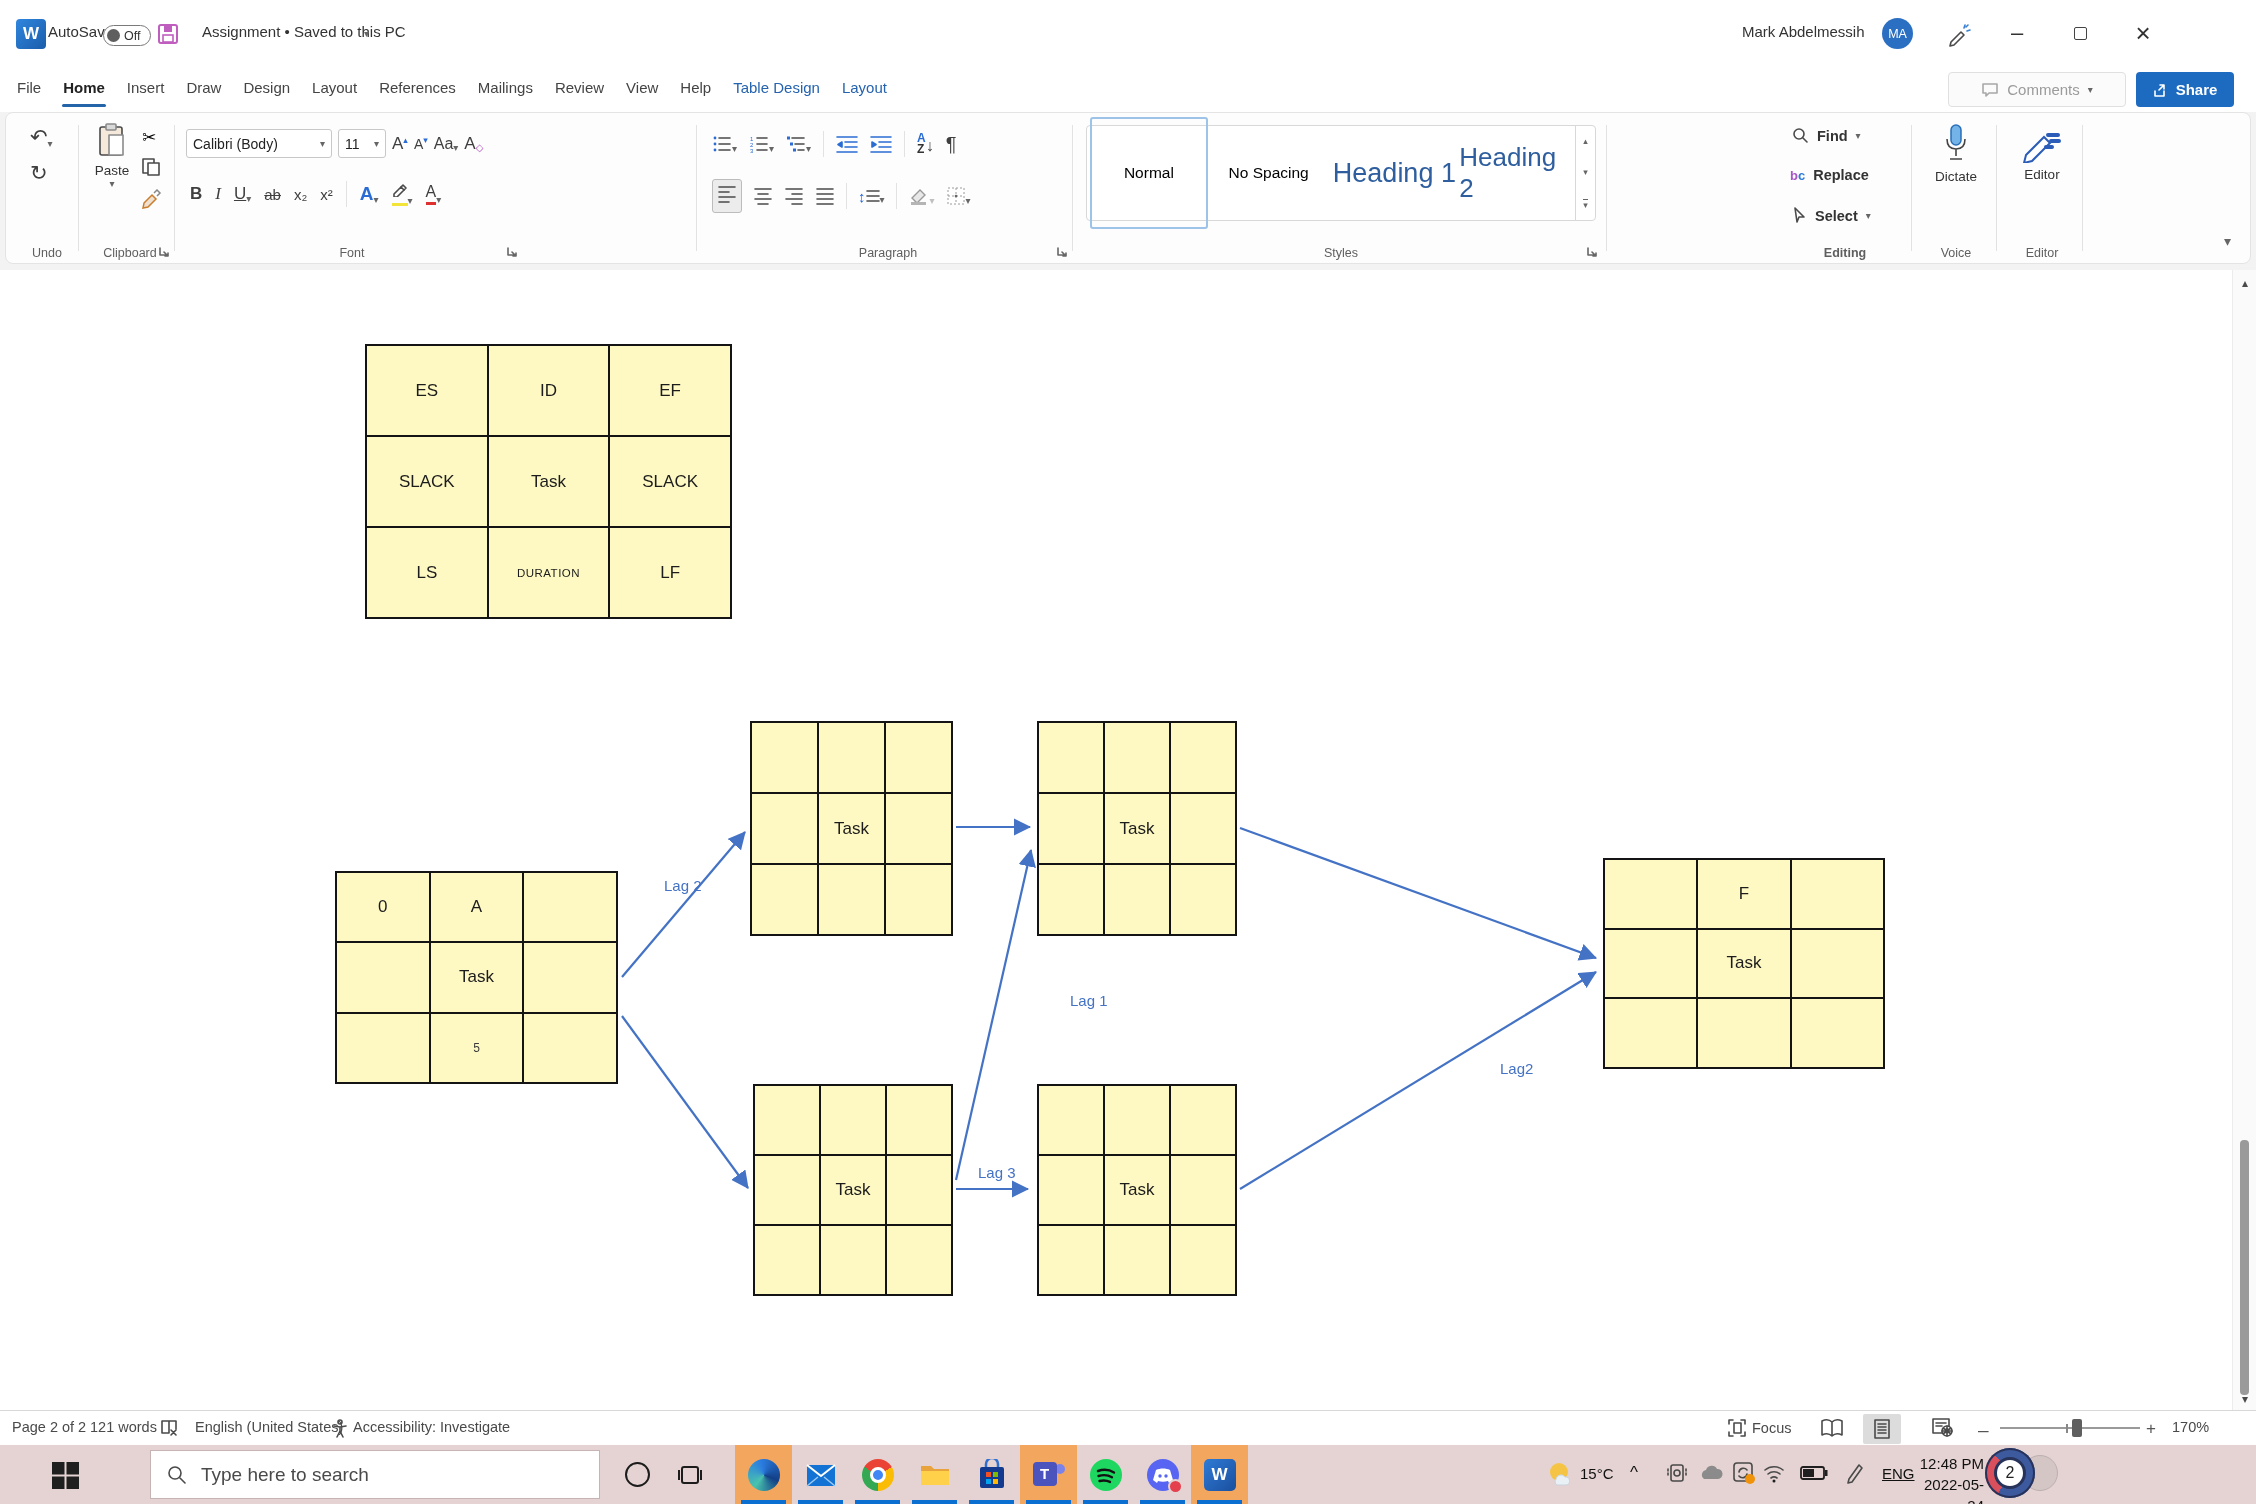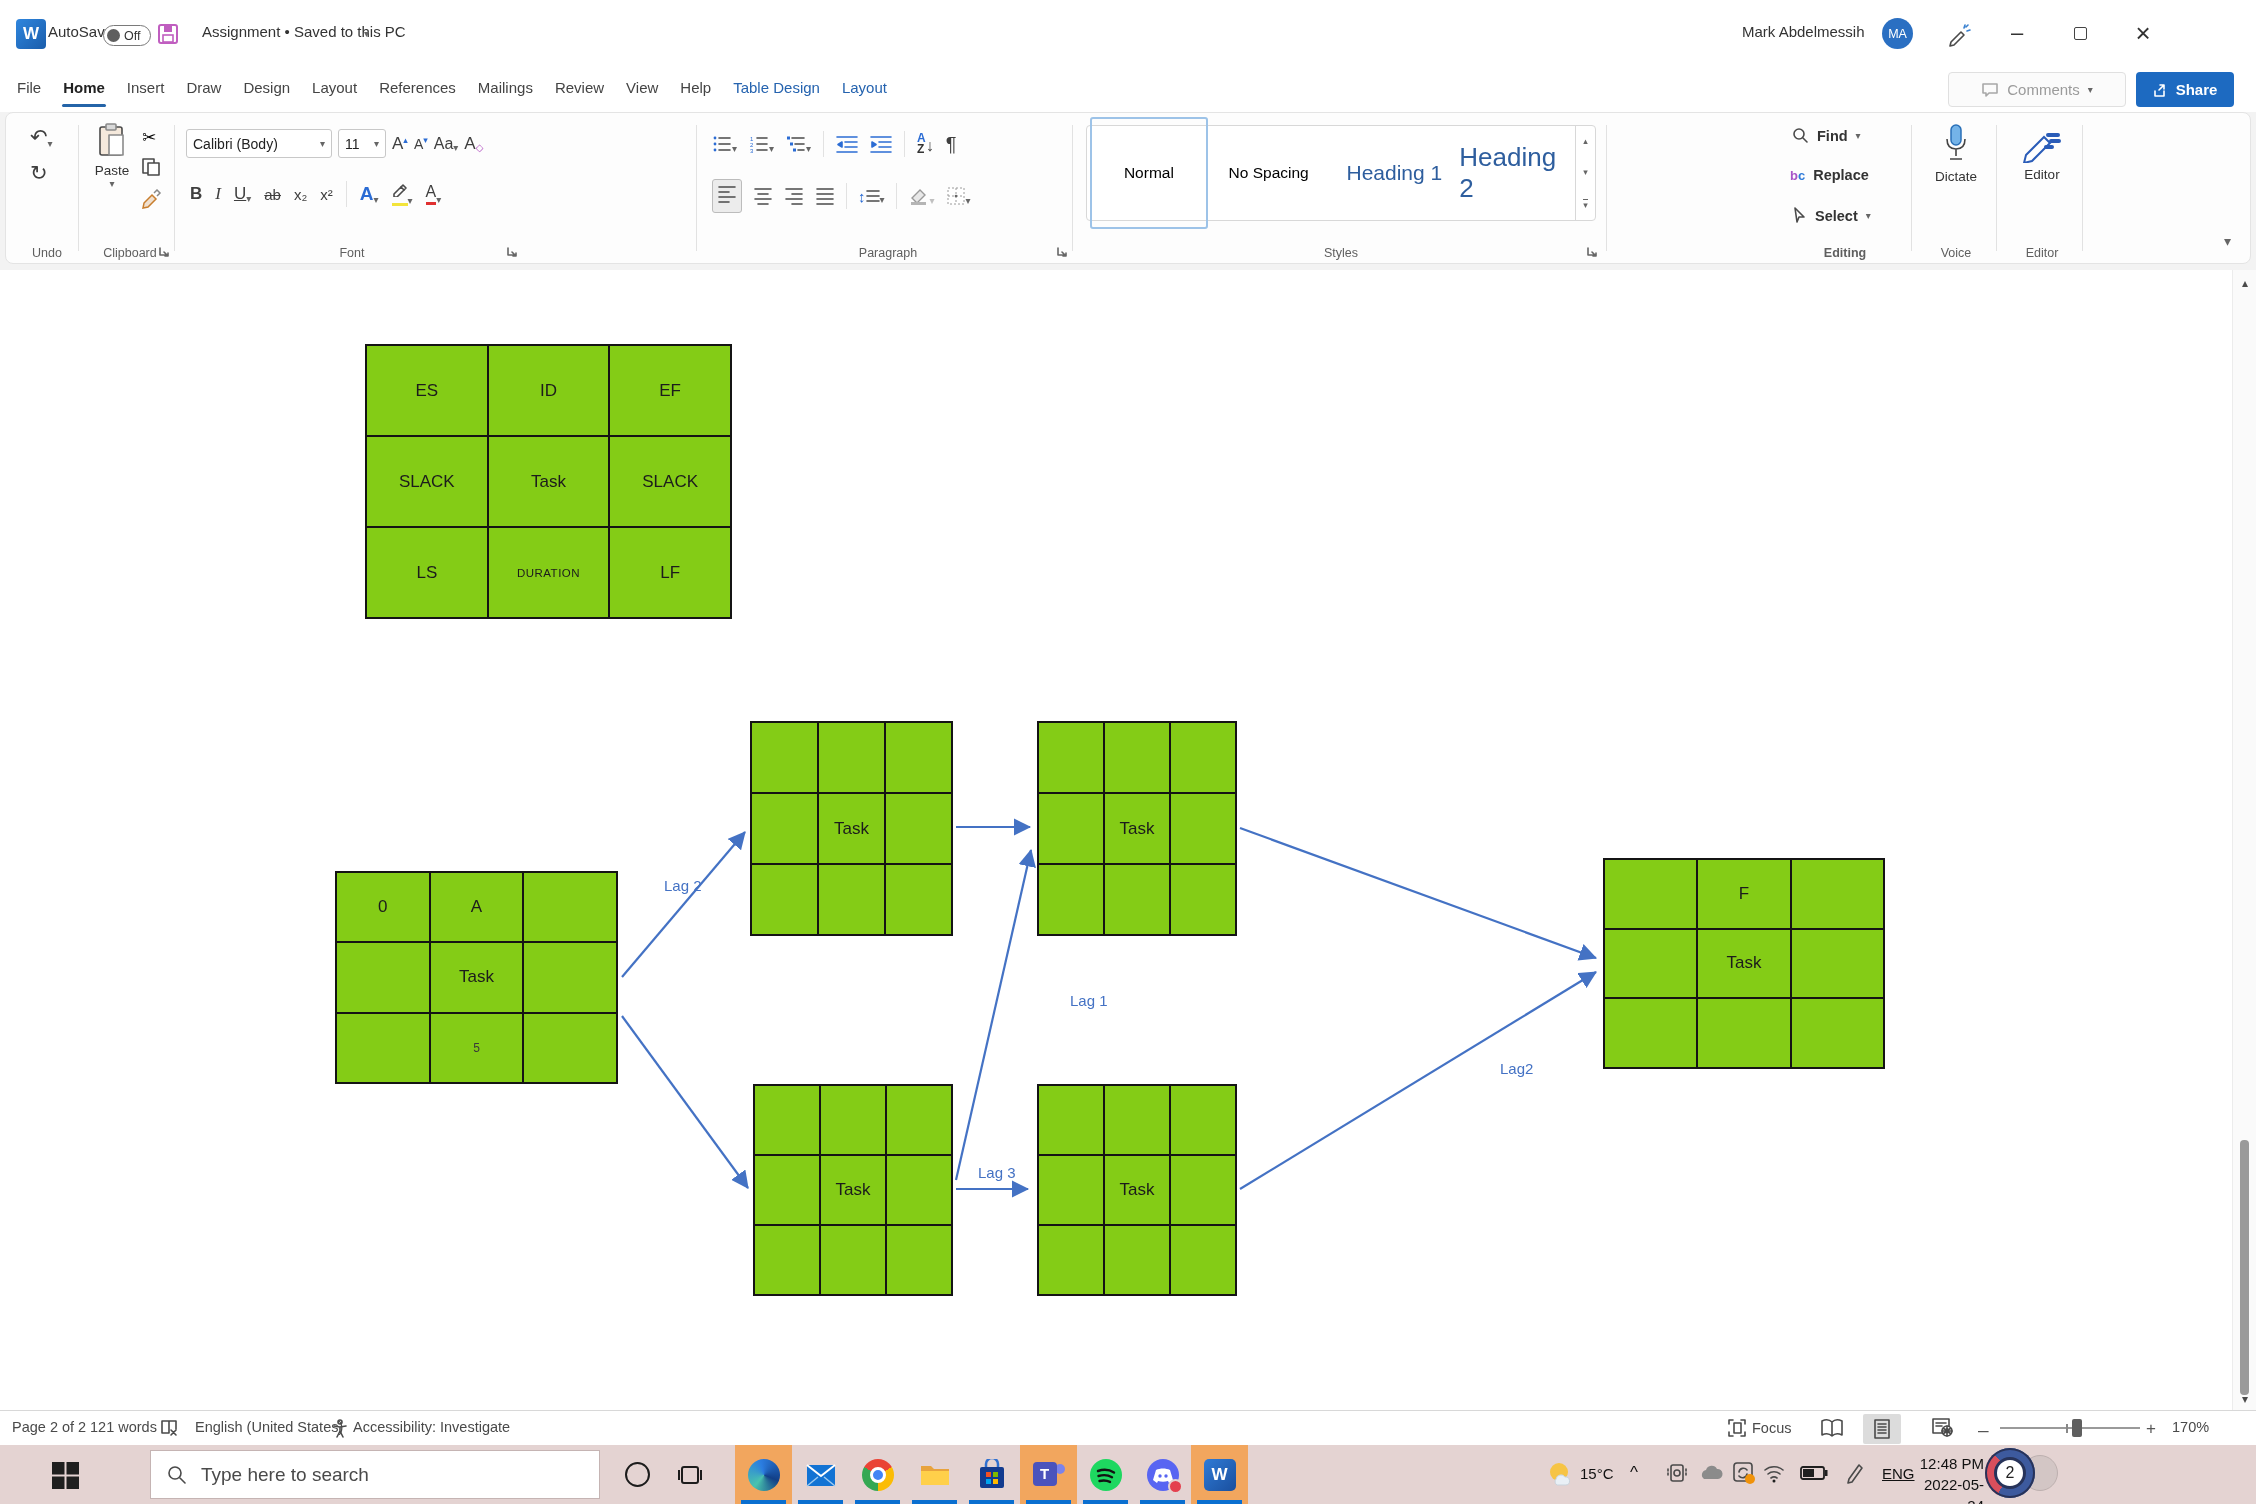--- a/index.html
+++ b/index.html
@@ -52,21 +52,21 @@
   .glyphbtn { font-size:17px; color:#3f3f3f; display:flex; align-items:flex-end; }
   .ubar { border-bottom:3px solid; padding-bottom:1px; }
   .styles-gallery { position:absolute; left:6px; top:12px; width:510px; height:96px; background:#fff;
     border:1px solid #d8d8d8; border-radius:4px; display:flex; align-items:center; }
   .style-item { height:112px; display:flex; align-items:center; justify-content:center; }
   .edit-row { display:flex; align-items:center; gap:8px; font-size:14.5px; color:#333; }
   svg.pic { stroke:#4a4a4a; fill:none; stroke-width:1.6; stroke-linecap:round; stroke-linejoin:round; }
   
   #docarea { position:absolute; left:0; top:264px; width:2256px; height:1146px; background:#ffffff; border-top:6px solid #f3f3f3; }
   .g3 { position:absolute; display:grid; grid-template-columns:repeat(3,1fr); grid-template-rows:repeat(3,1fr);
-    background:#84cc16; border:1px solid #141414; }
+    background:#fef9c3; border:1px solid #141414; }
   .g3 > div { border:1px solid #141414; display:flex; align-items:center; justify-content:center;
     font-size:17px; color:#1c1c1c; }
   .g3 .small { font-size:11.5px; letter-spacing:0.5px; }
   .g3 .tiny { font-size:12px; color:#3a3a3a; }
   .laglabel { position:absolute; font-size:15px; color:#4472c4; }
   #vscroll { position:absolute; left:2232px; top:0; width:24px; height:1146px; background:#fafafa;
     border-left:1px solid #ececec; }
   #vthumb { position:absolute; left:7px; top:870px; width:9px; height:255px; background:#9a9a9a; border-radius:4px; }
   .scrollarrow { position:absolute; left:0; width:24px; text-align:center; font-size:12px; color:#4a4a4a; }
   
@@ -340,21 +340,21 @@
     <svg class="pic launcher" width="12" height="12" viewBox="0 0 12 12">
       <path d="M2 2v7h7M6 6l4 4M10 7v3h-3" stroke="#666"></path>
         </svg>
   </div>
   <div class="vsep" style="left:1066px;"></div>
 
   <div class="abs" style="left:1074px; top:0; width:522px; height:152px;">
     <div class="styles-gallery">
       <div class="style-item" style="width:118px; border:2px solid #9dc3e8; border-radius:3px; margin-left:3px; font-size:15.5px;">Normal</div>
       <div class="style-item" style="width:122px; font-size:15.5px;">No Spacing</div>
-      <div class="style-item" style="width:130px; font-size:21px; color:#2e5e9e;">Heading 1</div>
+      <div class="style-item" style="width:130px; font-size:27px; color:#2e5e9e;">Heading 1</div>
       <div class="style-item" style="width:116px; font-size:26px; color:#2e5e9e;">Heading 2</div>
       <div style="width:20px; height:96px; border-left:1px solid #d8d8d8; display:flex; flex-direction:column;
                   align-items:center; justify-content:space-around; font-size:9px; color:#666;">
         <span>▴</span>
         <span>▾</span>
         <span style="border-top:1.5px solid #666;">▾</span>
       </div>
     </div>
     <div class="grp-label">Styles</div>
     <svg class="pic launcher" width="12" height="12" viewBox="0 0 12 12">

